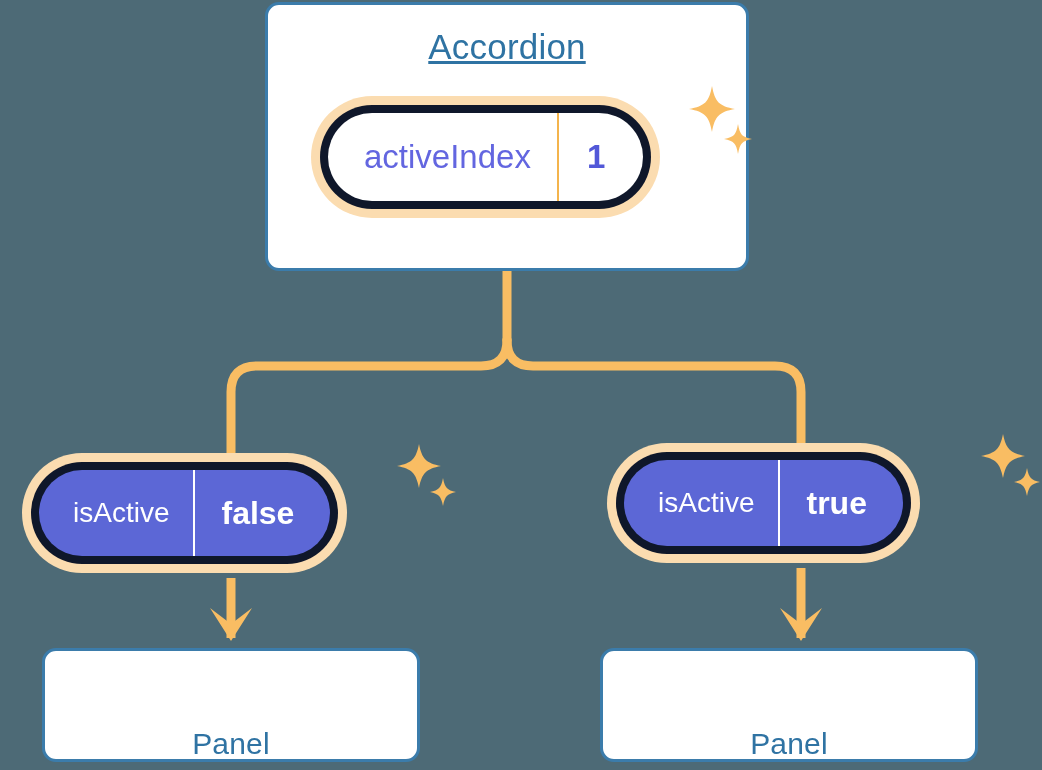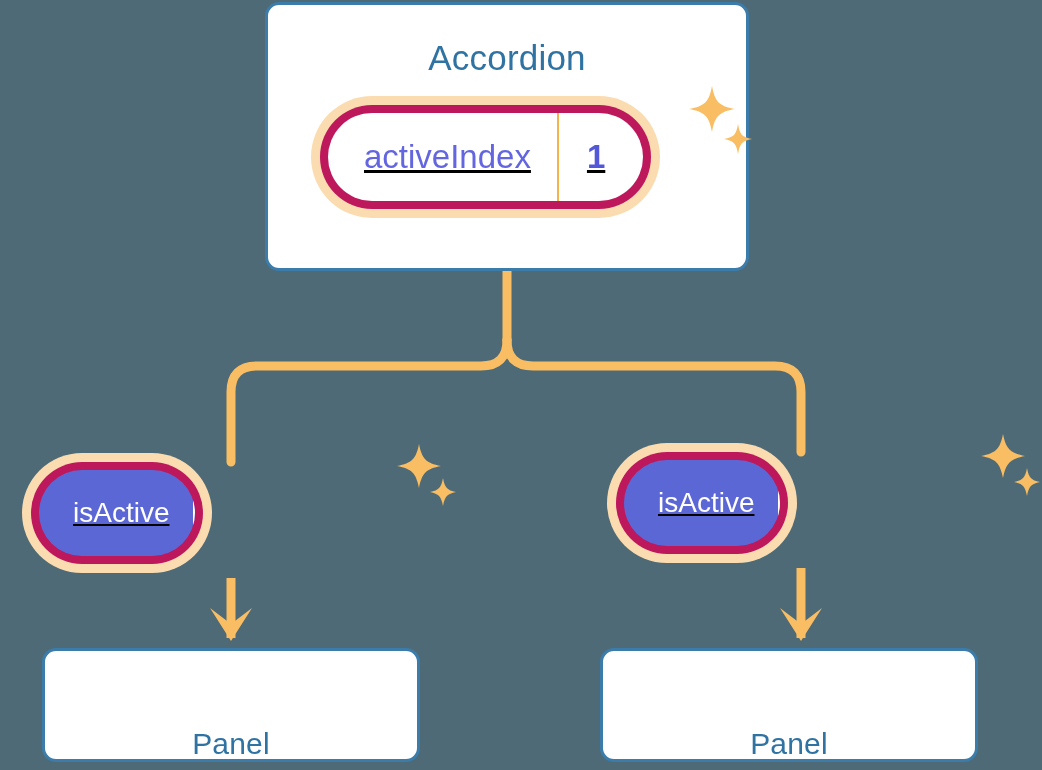--- a/index.html
+++ b/index.html
@@ -47,21 +47,22 @@
 
   #accordion-card {
     left: 265px;
     top: 2px;
     width: 484px;
     height: 269px;
   }
   #accordion-card .card-title {
     font-size: 35px;
     line-height: 35px;
-    margin-top: 35px;
+    margin-top: 24px;
+    text-decoration: underline;
   }
 
   .panel-card {
     top: 648px;
     width: 378px;
     height: 114px;
     display: flex;
     align-items: flex-end;
     justify-content: center;
   }
@@ -76,24 +77,23 @@
   .pill-wrap {
     position: absolute;
     z-index: 3;
     padding: 9px;                 
     background: #fbdcb0;
     border-radius: 999px;
     box-sizing: border-box;
   }
   .pill-ring {
     padding: 8px;                 
-    background: #be185d;
+    background: #0f172a;
     border-radius: 999px;
     box-sizing: border-box;
-    text-decoration: underline;
   }
   .pill {
     display: flex;
     align-items: stretch;
     border-radius: 999px;
     overflow: hidden;
     box-sizing: border-box;
   }
   .pill-key, .pill-val {
     display: flex;
@@ -193,39 +193,41 @@
     <svg width="70" height="80" viewBox="0 0 70 80">
       <path d="M24 2 C27 18 31 22 47 25 C31 28 27 32 24 48 C21 32 17 28 1 25 C17 22 21 18 24 2 Z" fill="#f9bd63"></path>
       <path d="M50 40 C52 51 54 53 64 55 C54 57 52 59 50 70 C48 59 46 57 36 55 C46 53 48 51 50 40 Z" fill="#f9bd63"></path>
     </svg>
   </div>
 
   <div class="pill-wrap pill-purple" id="pill-isactive-false">
     <div class="pill-ring">
       <div class="pill">
         <div class="pill-key">isActive</div>
+        <div class="pill-val">false</div>
       </div>
     </div>
   </div>
 
   <div class="sparkle-group" id="sparkle-false-pill">
     <svg width="62" height="72" viewBox="0 0 62 72">
       <path d="M21 2 C24 17 28 21 43 24 C28 27 24 31 21 46 C18 31 14 27 -1 24 C14 21 18 17 21 2 Z" fill="#f9bd63"></path>
       <path d="M45 36 C47 46 49 48 58 50 C49 52 47 54 45 64 C43 54 41 52 32 50 C41 48 43 46 45 36 Z" fill="#f9bd63"></path>
     </svg>
   </div>
 
   <div class="card panel-card" id="panel-left">
     <div class="card-title">Panel</div>
   </div>
 
   <div class="pill-wrap pill-purple" id="pill-isactive-true">
     <div class="pill-ring">
       <div class="pill">
         <div class="pill-key">isActive</div>
+        <div class="pill-val">true</div>
       </div>
     </div>
   </div>
 
   <div class="sparkle-group" id="sparkle-true-pill">
     <svg width="62" height="72" viewBox="0 0 62 72">
       <path d="M21 2 C24 17 28 21 43 24 C28 27 24 31 21 46 C18 31 14 27 -1 24 C14 21 18 17 21 2 Z" fill="#f9bd63"></path>
       <path d="M45 36 C47 46 49 48 58 50 C49 52 47 54 45 64 C43 54 41 52 32 50 C41 48 43 46 45 36 Z" fill="#f9bd63"></path>
     </svg>
   </div>

